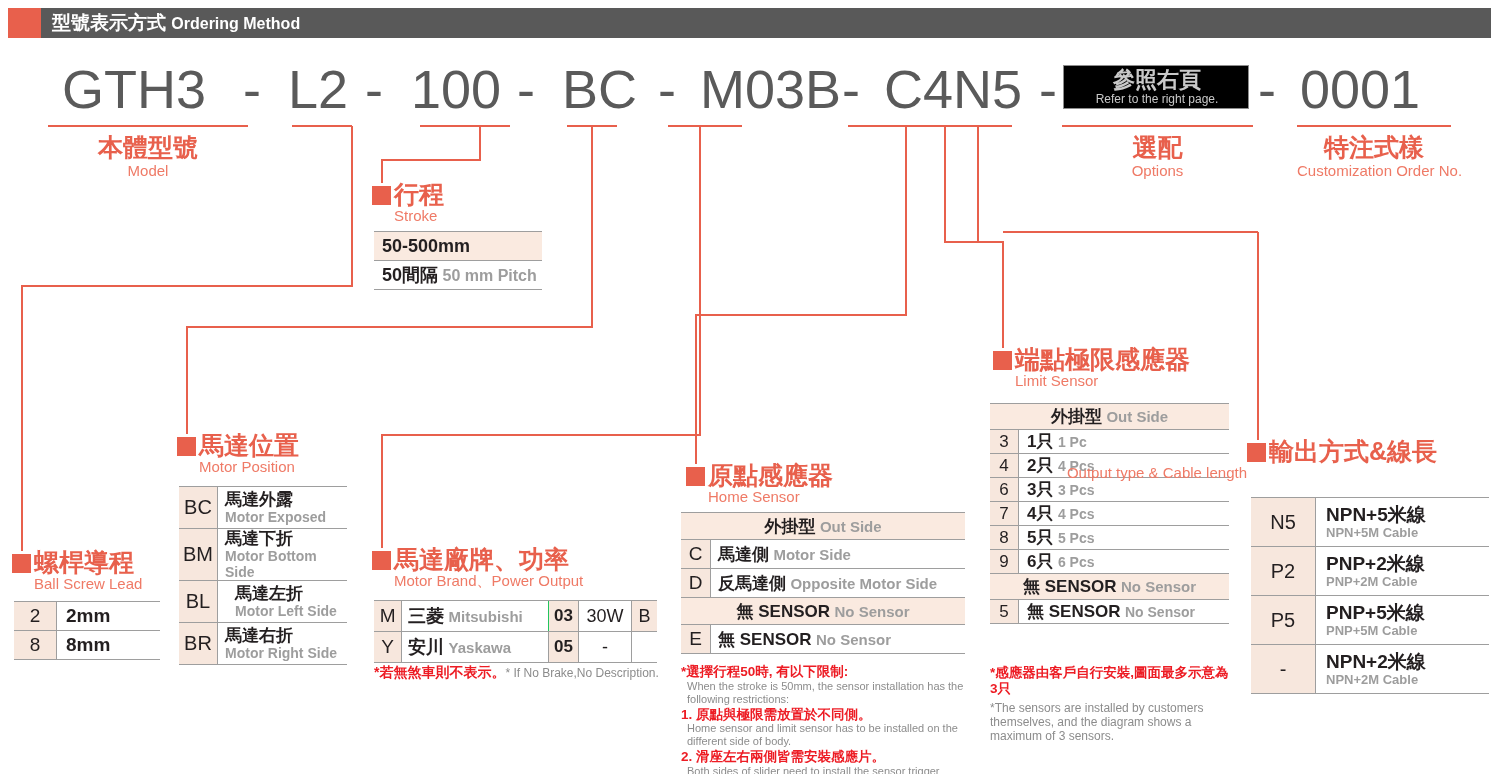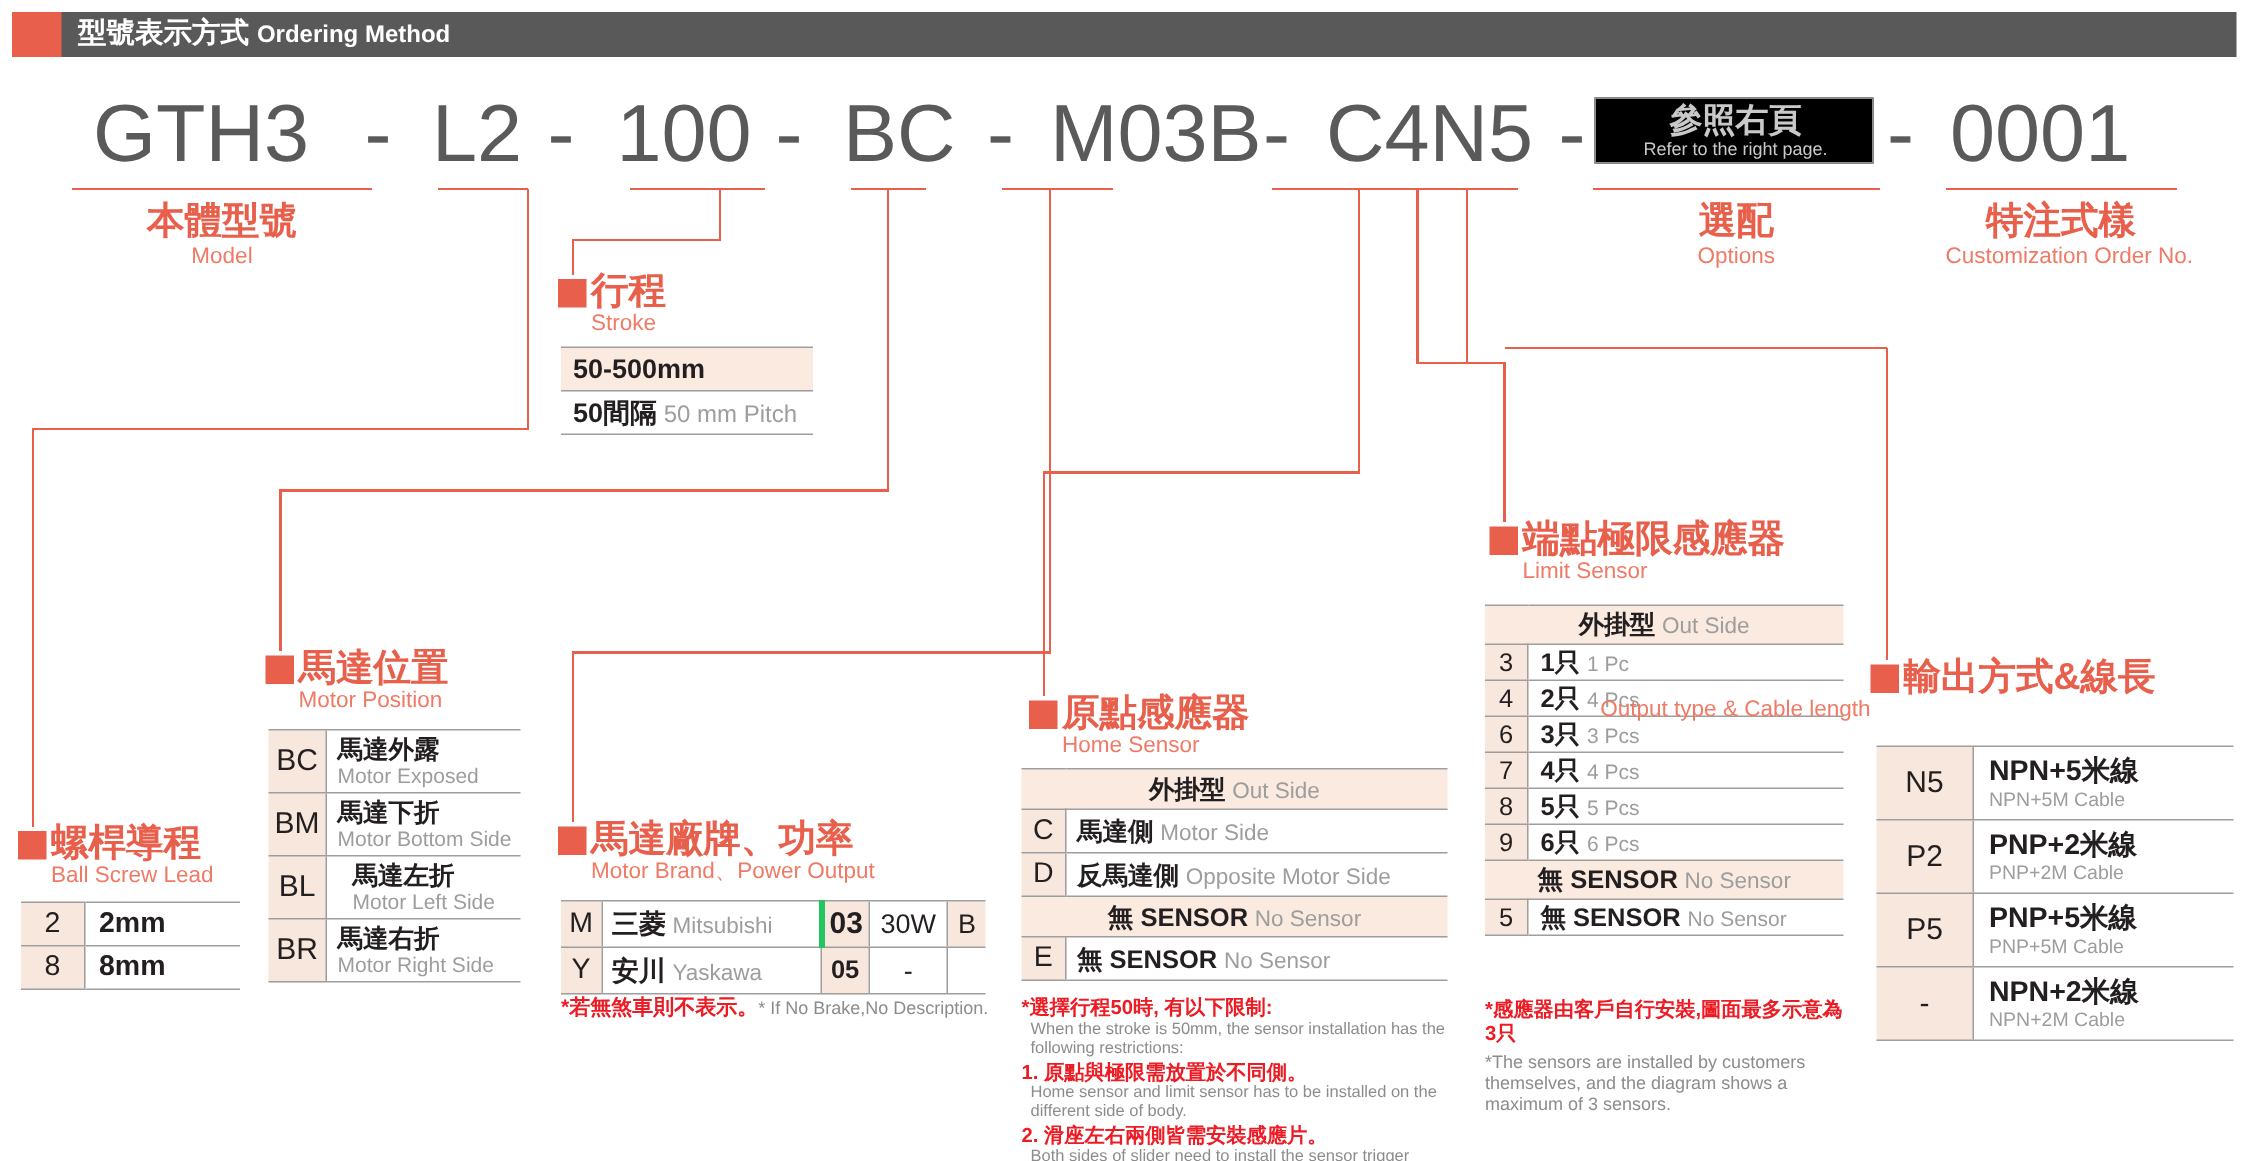--- a/index.html
+++ b/index.html
@@ -38,21 +38,21 @@
   .toplbl .cn{color:#e8604c;font-size:25px;font-weight:bold;line-height:30px;white-space:nowrap;}
   .toplbl .en{color:#ef7a66;font-size:15px;line-height:18px;white-space:nowrap;}
 
   
   table.t{border-collapse:collapse;position:absolute;background:#fff;}
   table.t td{border-top:1px solid #9e9e9e;border-bottom:1px solid #9e9e9e;padding:0;vertical-align:middle;}
   td.key{background:#f7e7dd;text-align:center;color:#231f20;}
   td.val{background:#ffffff;color:#231f20;}
   td.hdrrow{background:#faeae0;text-align:center;}
   .cnb{color:#231f20;font-weight:bold;}
-  .engr{color:#9d9d9d;font-weight:normal;}
+  .engr{color:#9d9d9d;font-weight:bold;}
 
   
   .note{position:absolute;line-height:1.15;}
   .note .r{color:#ed1c24;font-weight:bold;}
   .note .g{color:#8c8c8c;}
 </style>
 </head>
 <body>
 
 <div id="root">
@@ -217,21 +217,21 @@
     <div class="en">Motor Brand、Power Output</div>
   </div>
   <table class="t" style="left:374px;top:600px;width:283px;">
     <tbody>
         <tr>
       <td class="key" style="width:28px;height:30px;font-size:19px;">M</td>
       <td class="val" style="padding-left:6px;width:145px;border-left:1px solid #9e9e9e;">
         <span class="cnb" style="font-size:18px;">三菱</span>
         <span class="engr" style="font-size:15px;">Mitsubishi</span>
       </td>
-      <td class="key" style="width:30px;font-size:20px;font-weight:bold;border-left:4px solid #22c55e;">03</td>
+      <td class="key" style="width:30px;font-size:17px;font-weight:bold;border-left:1px solid #22c55e;">03</td>
       <td class="val" style="width:53px;text-align:center;font-size:18px;border-left:1px solid #9e9e9e;">30W</td>
       <td class="key" style="width:26px;font-size:18px;border-left:1px solid #9e9e9e;">B</td>
     </tr>
     <tr>
       <td class="key" style="height:30px;font-size:19px;">Y</td>
       <td class="val" style="padding-left:6px;border-left:1px solid #9e9e9e;">
         <span class="cnb" style="font-size:18px;">安川</span>
         <span class="engr" style="font-size:15px;">Yaskawa</span>
       </td>
       <td class="key" style="font-size:17px;font-weight:bold;border-left:1px solid #9e9e9e;">05</td>

